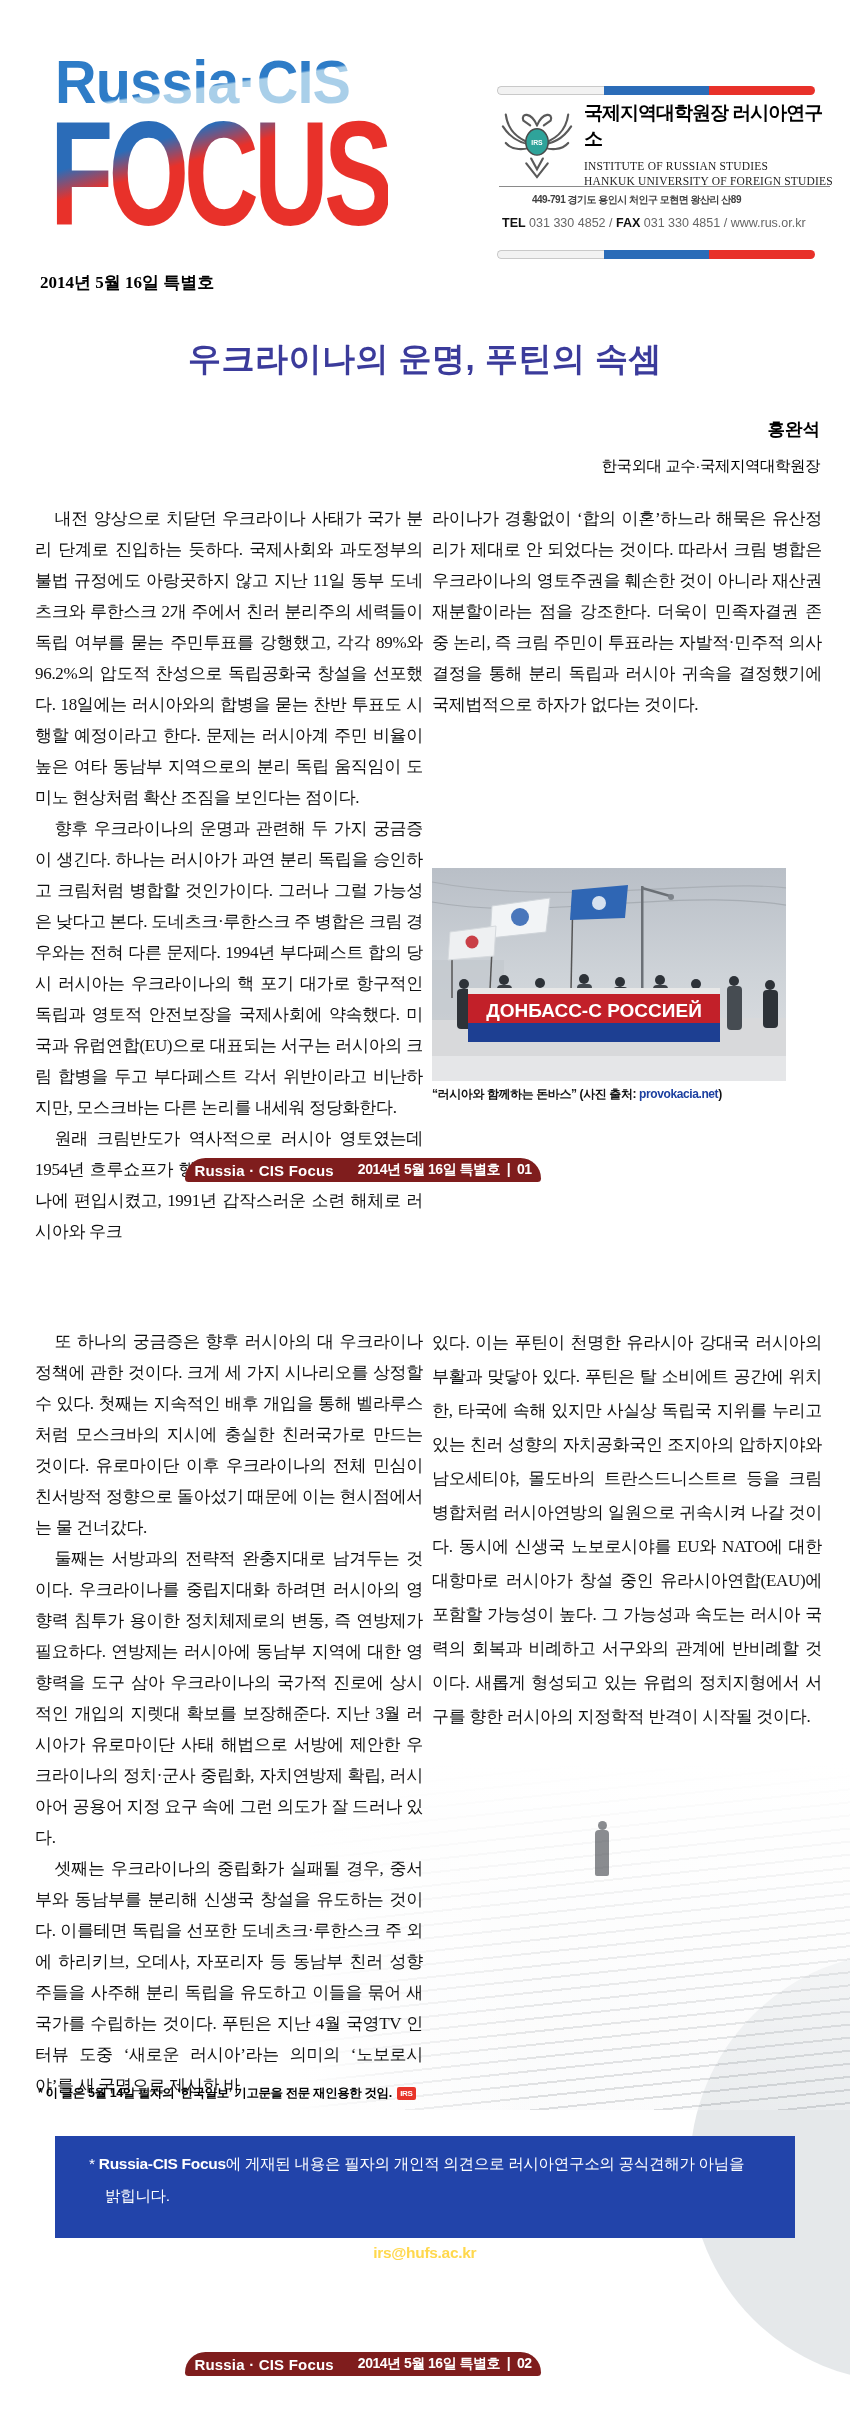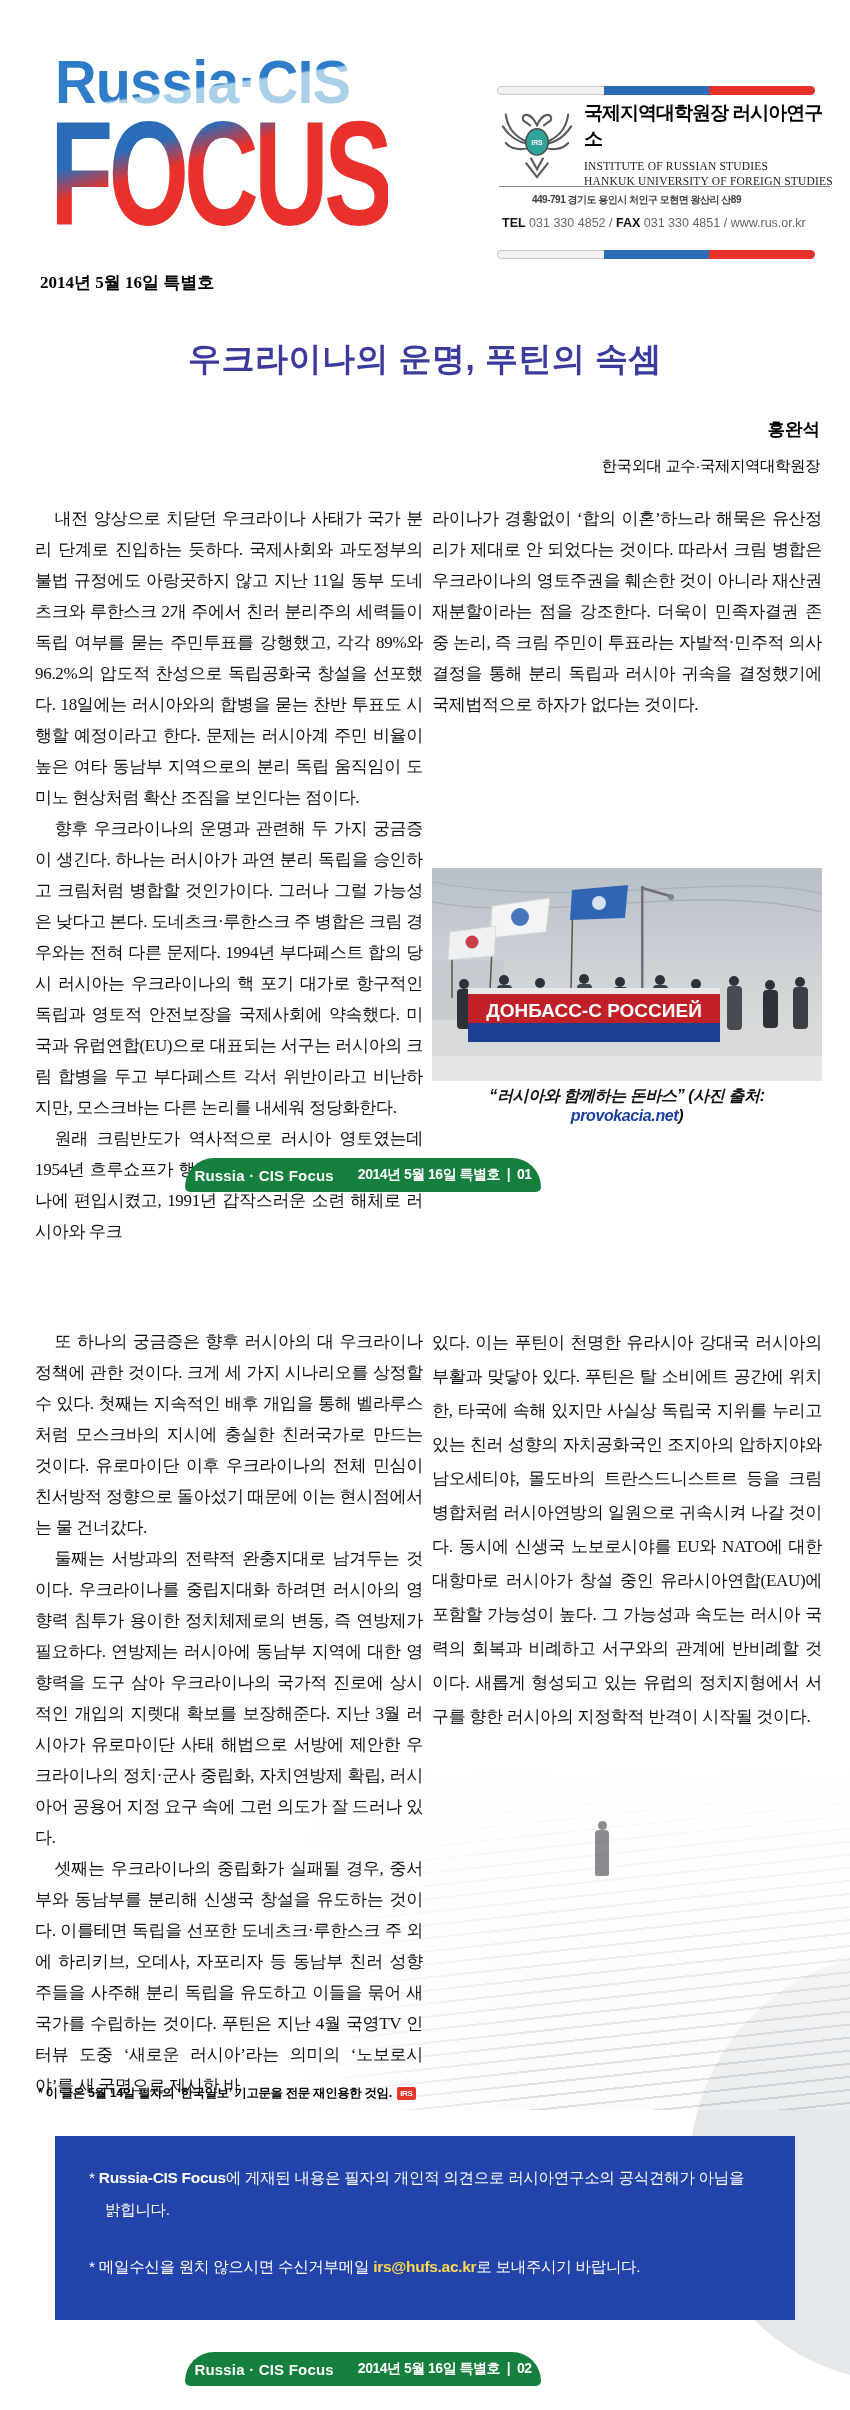--- a/index.html
+++ b/index.html
@@ -44,27 +44,27 @@
   
   .col{position:absolute;font-size:17px;line-height:31px;text-align:justify;letter-spacing:-.3px;color:#101010;}
   .col p{margin:0;text-indent:1.15em;}
   .col p.noindent{text-indent:0;}
   .p1c1{left:35px;top:503px;width:388px;}
   .p1c2{left:432px;top:503px;width:390px;}
   .p2c1{left:35px;top:1326px;width:388px;}
   .p2c2{left:432px;top:1326px;width:390px;line-height:34px;}
 
   
-  .photo{position:absolute;left:432px;top:868px;width:390px;height:213px;overflow:hidden;background:#c9ced4;}
-  .caption{position:absolute;left:432px;top:1086px;width:390px;text-align:center;
-           font-family:"Liberation Sans",sans-serif;font-weight:bold;font-size:16px;color:#111;letter-spacing:-.4px;font-style:italic;}
+  .photo{position:absolute;left:432px;top:868px;width:354px;height:213px;overflow:hidden;background:#c9ced4;}
+  .caption{position:absolute;left:432px;top:1086px;width:390px;
+           font-family:"Liberation Sans",sans-serif;font-weight:bold;font-size:12px;color:#111;letter-spacing:-.4px;}
   .caption .src{color:#1b3fa0;}
 
   
-  .footer-bar{position:absolute;left:185px;width:356px;height:34px;background:#15803d;
+  .footer-bar{position:absolute;left:185px;width:356px;height:24px;background:#7f1d1d;
       border-radius:46px 46px 8px 8px;display:flex;align-items:center;justify-content:center;gap:24px;
       font-family:"Liberation Sans",sans-serif;color:#fff;z-index:6;}
   .footer-bar .brand{font-weight:bold;font-size:15px;letter-spacing:.2px;}
   .footer-bar .issue{font-weight:bold;font-size:14px;letter-spacing:-.5px;}
   .footer1{top:1158px;} .footer2{top:2352px;}
 
   
   .stairs{position:absolute;left:295px;top:1742px;width:555px;height:368px;z-index:0;
     background:
       linear-gradient(90deg,rgba(255,255,255,1) 0%,rgba(255,255,255,0) 45%),
@@ -76,22 +76,22 @@
       background:rgba(42,46,52,.55);}
   .bg-circle{position:absolute;left:690px;top:1952px;width:430px;height:430px;border-radius:50%;
       background:rgba(212,216,220,.6);z-index:0;}
 
   
   .footnote{position:absolute;left:38px;top:2085px;font-family:"Liberation Sans",sans-serif;
       font-weight:bold;font-size:12.5px;color:#000;letter-spacing:-.4px;z-index:3;}
   .endmark{display:inline-block;margin-left:5px;width:19px;height:13px;background:#e8352a;color:#fff;
       font-family:"Liberation Sans",sans-serif;font-weight:bold;font-size:8px;line-height:13px;
       text-align:center;border-radius:2px;vertical-align:1px;}
-  .notice{position:absolute;left:55px;top:2136px;width:740px;height:184px;box-sizing:border-box;
-      background:#2244aa;color:#fff;padding:26px 34px;z-index:4;
+  .notice{position:absolute;left:55px;top:2136px;width:740px;height:102px;box-sizing:border-box;
+      background:#2244aa;color:#fff;padding:12px 34px;z-index:4;
       font-family:"Liberation Sans",sans-serif;font-size:15.5px;line-height:32px;letter-spacing:-.3px;}
   .notice .bullet{padding-left:16px;text-indent:-16px;}
   .notice .bullet + .bullet{margin-top:25px;}
   .notice .brand{font-weight:bold;}
   .notice .email{font-weight:bold;color:#ffd84d;text-decoration:none;}
 
   .z2{z-index:2;}
 </style>
 </head>
 <body>

